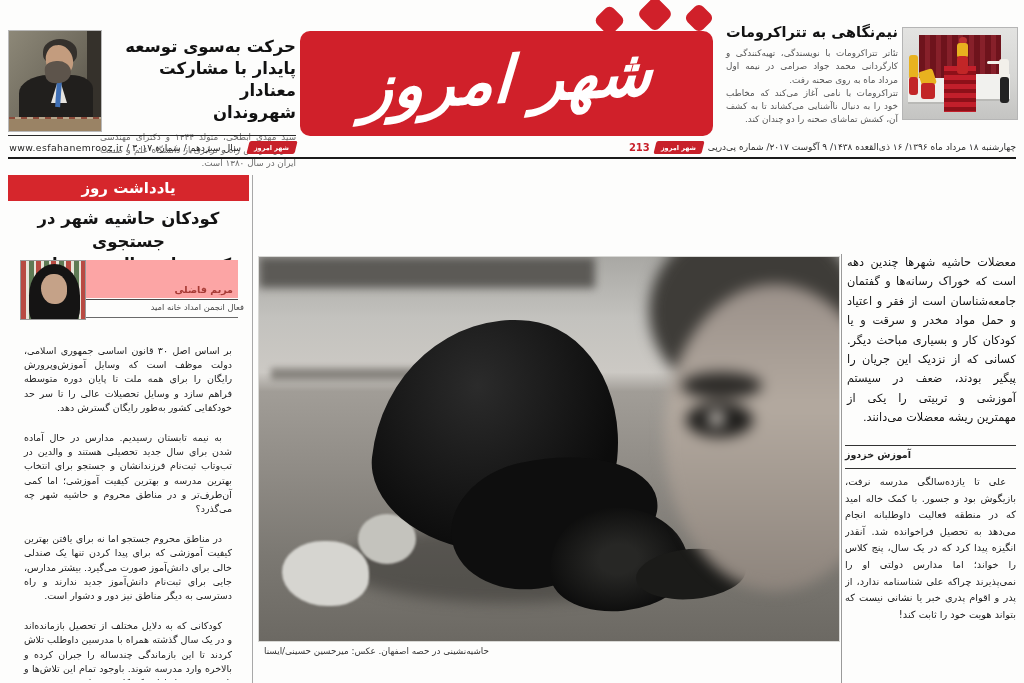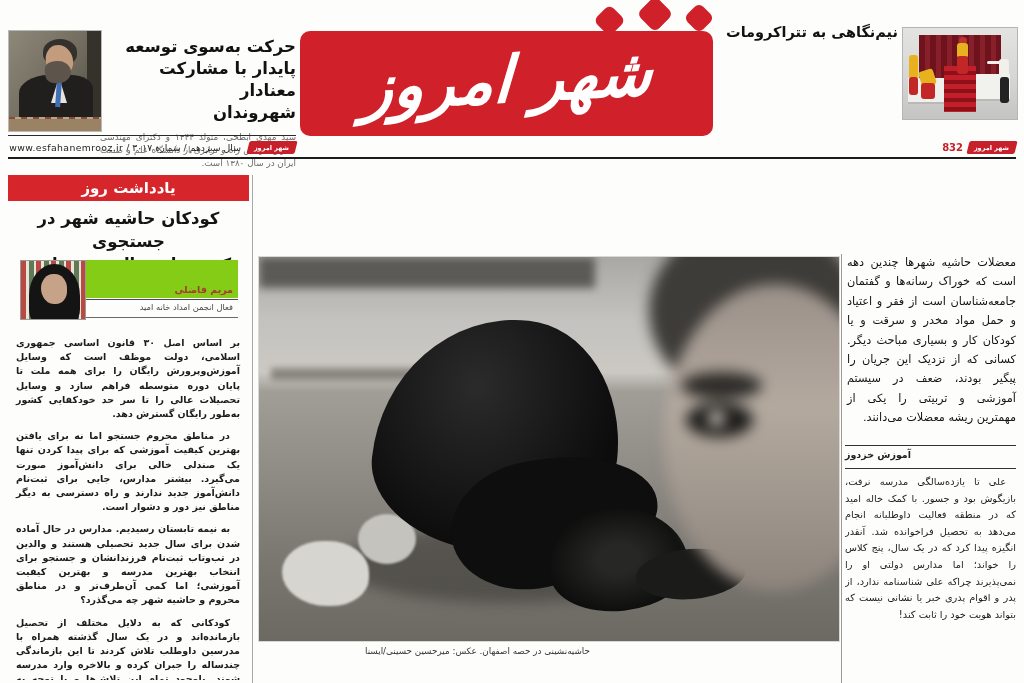--- a/index.html
+++ b/index.html
@@ -68,28 +68,28 @@
   
   .note-banner{left:8px;top:175px;width:241px;height:26px;background:#d6262c;color:#fff;
                display:flex;align-items:center;justify-content:center;font-size:15px;font-weight:bold;}
   .note-headline{left:8px;top:207px;width:241px;text-align:center;font-size:16.5px;font-weight:bold;
                  color:#141414;line-height:23px;white-space:pre-line;}
   .author-box{left:18px;top:258px;width:222px;height:62px;}
   .author-photo{position:absolute;left:2px;top:2px;width:64px;height:58px;border:1px solid #999;overflow:hidden;
       background:repeating-linear-gradient(90deg,#b84a42 0 5px,#e8e4da 5px 8px,#5f7a55 8px 13px,#e8e4da 13px 15px);}
   .a-hijab{position:absolute;left:12%;top:6%;width:80%;height:110%;background:#151414;border-radius:50% 50% 30% 30%;}
   .a-face{position:absolute;left:32%;top:22%;width:40%;height:52%;background:#c5a288;border-radius:50% 50% 45% 55%;}
-  .author-pink{position:absolute;left:68px;top:2px;width:152px;height:38px;background:#84cc16;}
+  .author-pink{position:absolute;left:68px;top:2px;width:152px;height:38px;background:#fca5a5;}
   .author-name{position:absolute;right:5px;bottom:3px;font-size:9.5px;font-weight:bold;color:#a63a35;}
   .author-line1{position:absolute;left:68px;top:41px;width:152px;height:1px;background:#4a4a4a;}
-  .author-role{position:absolute;left:68px;top:44px;width:147px;text-align:right;font-size:8.3px;color:#454545;}
+  .author-role{position:absolute;left:68px;top:44px;width:147px;text-align:right;font-size:8.3px;color:#454545;padding-left:11px;}
   .author-line2{position:absolute;left:68px;top:59px;width:152px;height:1px;background:#6a6a6a;}
   .note-body{left:8px;top:328px;width:240px;height:352px;overflow:hidden;font-size:9.5px;line-height:14.2px;
              color:#1c1c1c;text-align:justify;text-align-last:right;}
-  .note-body p{margin:8px;font-weight:bold;}
+  .note-body p{margin:16px;}
   .note-body p + p{text-indent:10px;}
 
   .div-left{left:252px;top:175px;width:1px;height:508px;background:#a8a8a8;}
   .div-right{left:841px;top:254px;width:1px;height:429px;background:#9a9a9a;}
 
   
   .lead-headline{left:258px;top:172px;width:758px;text-align:right;font-size:44px;font-weight:bold;color:#000;
                  line-height:78px;white-space:nowrap;letter-spacing:-1px;-webkit-text-stroke:1.2px #000;}
   .lead-photo{left:258px;top:256px;width:580px;height:384px;overflow:hidden;border:1px solid #d8d8d5;
       background:linear-gradient(180deg,#a9a8a4 0%,#c3c2be 16%,#ccc9c4 30%,#a19d97 35%,#908c86 55%,#7b7872 78%,#6c6963 100%);}
@@ -107,21 +107,21 @@
   .ph-bag{position:absolute;left:50%;top:65%;width:24%;height:27%;transform:rotate(-6deg);
       background:radial-gradient(#272725 20%,#0a0a0a 80%);border-radius:45% 55% 50% 50% / 60% 60% 40% 40%;}
   .ph-bundle{position:absolute;left:65%;top:76%;width:19%;height:13%;background:#1b1b19;transform:rotate(-5deg);border-radius:50%;}
   .ph-child{position:absolute;right:0;top:0;width:29%;height:100%;filter:blur(7px);}
   .c-hair{position:absolute;right:-12%;top:-10%;width:125%;height:48%;background:#3e3c38;border-radius:50%;}
   .c-face{position:absolute;right:-28%;top:7%;width:132%;height:80%;border-radius:50%;
       background:linear-gradient(180deg,#9a9089 0%,#b3a99f 40%,#8d847c 100%);}
   .c-brow{position:absolute;left:6%;top:30%;width:48%;height:7%;background:#2e2c29;border-radius:50%;}
   .c-eye{position:absolute;left:9%;top:38%;width:40%;height:9%;background:#1d1c1a;border-radius:50%;}
   .c-glint{position:absolute;left:22%;top:40%;width:10%;height:4%;background:#cfc9c2;border-radius:50%;}
-  .lead-caption{left:270px;top:646px;width:320px;font-size:8.8px;color:#333;text-align:right;}
+  .lead-caption{left:264px;top:646px;width:320px;font-size:8.8px;color:#333;text-align:left;}
 
   .lead-intro{left:847px;top:253px;width:169px;font-size:11.3px;line-height:19.4px;color:#141414;
               text-align:justify;text-align-last:right;}
   .byline-rule1{left:845px;top:445px;width:171px;height:1px;background:#333;}
   .byline{left:845px;top:449px;width:171px;font-size:9.5px;font-weight:bold;color:#222;text-align:left;}
   .byline-rule2{left:845px;top:468px;width:171px;height:1px;background:#333;}
   .lead-body{left:845px;top:474px;width:171px;height:209px;overflow:hidden;font-size:9.8px;line-height:16.6px;
              color:#1c1c1c;text-align:justify;text-align-last:right;}
   .lead-body p{margin:0;text-indent:10px;}
 </style>
@@ -151,20 +151,22 @@
 
   <div class="abs logo-box">
     <div class="logo-text">شهر امروز</div>
   </div>
   <div class="abs logo-dot dot1"></div>
   <div class="abs logo-dot dot2"></div>
   <div class="abs logo-dot dot3"></div>
 
   <div class="abs mast-right-text">
     <div class="mast-right-head">نیم‌نگاهی به تتراکرومات</div>
+    <div class="mast-right-body">تئاتر تتراکرومات با نویسندگی، تهیه‌کنندگی و کارگردانی محمد جواد صرامی در نیمه اول مرداد ماه به روی صحنه رفت.
+تتراکرومات با نامی آغاز می‌کند که مخاطب خود را به دنبال ناآشنایی می‌کشاند تا به کشف آن، کشش تماشای صحنه را دو چندان کند.</div>
   </div>
   <div class="abs theater">
     <div class="t-wall"></div>
     <div class="t-curtain"></div>
     <div class="t-plat-l"></div>
     <div class="t-plat-r"></div>
     <div class="t-stairs"></div>
     <div class="t-fig t-f1a"></div>
     <div class="t-fig t-f1b"></div>
     <div class="t-fig t-f2a"></div>
@@ -178,46 +180,47 @@
   </div>
 
   <div class="abs rule-left-top"></div>
   <div class="abs info-left">
     <div class="mini-logo">
       <span>شهر امروز</span>
     </div>
     <div class="info-left-text">سال سیزدهم / شماره ۳۰۱۷ / www.esfahanemrooz.ir</div>
   </div>
   <div class="abs info-right">
+    <div class="date-text">چهارشنبه ۱۸ مرداد ماه ۱۳۹۶/ ۱۶ ذی‌القعده ۱۴۳۸/ ۹ آگوست ۲۰۱۷/ شماره پی‌درپی</div>
     <div class="mini-logo">
       <span>شهر امروز</span>
     </div>
-    <div class="issue-serial">832</div>
+    <div class="issue-serial">213</div>
   </div>
   <div class="abs rule-main"></div>
 
   <div class="abs note-headline">کودکان حاشیه شهر در جستجوی
 یک صندلی خالی در مدارس</div>
   <div class="abs note-banner">یادداشت روز</div>
   <div class="abs author-box">
     <div class="author-photo">
       <div class="a-hijab"></div>
       <div class="a-face"></div>
     </div>
     <div class="author-pink">
       <div class="author-name">مریم فاضلی</div>
     </div>
     <div class="author-line1"></div>
     <div class="author-role">فعال انجمن امداد خانه امید</div>
     <div class="author-line2"></div>
   </div>
   <div class="abs note-body">
       <p>بر اساس اصل ۳۰ قانون اساسی جمهوری اسلامی، دولت موظف است که وسایل آموزش‌وپرورش رایگان را برای همه ملت تا پایان دوره متوسطه فراهم سازد و وسایل تحصیلات عالی را تا سر حد خودکفایی کشور به‌طور رایگان گسترش دهد.</p>
+      <p>به نیمه تابستان رسیدیم. مدارس در حال آماده شدن برای سال جدید تحصیلی هستند و والدین در تب‌وتاب ثبت‌نام فرزندانشان و جستجو برای انتخاب بهترین مدرسه و بهترین کیفیت آموزشی؛ اما کمی آن‌طرف‌تر و در مناطق محروم و حاشیه شهر چه می‌گذرد؟</p>
       <p>در مناطق محروم جستجو اما نه برای یافتن بهترین کیفیت آموزشی که برای پیدا کردن تنها یک صندلی خالی برای دانش‌آموز صورت می‌گیرد. بیشتر مدارس، جایی برای ثبت‌نام دانش‌آموز جدید ندارند و راه دسترسی به دیگر مناطق نیز دور و دشوار است.</p>
-      <p>به نیمه تابستان رسیدیم. مدارس در حال آماده شدن برای سال جدید تحصیلی هستند و والدین در تب‌وتاب ثبت‌نام فرزندانشان و جستجو برای انتخاب بهترین مدرسه و بهترین کیفیت آموزشی؛ اما کمی آن‌طرف‌تر و در مناطق محروم و حاشیه شهر چه می‌گذرد؟</p>
       <p>کودکانی که به دلایل مختلف از تحصیل بازمانده‌اند و در یک سال گذشته همراه با مدرسین داوطلب تلاش کردند تا این بازماندگی چندساله را جبران کرده و بالاخره وارد مدرسه شوند. باوجود تمام این تلاش‌ها و با توجه به شرایط این کودکان، شرط ورود به مدرسه یافتن جای خالی در مدارس محله است.</p>
     </div>
 
   <div class="abs div-left"></div>
   <div class="abs div-right"></div>
 
 
   <div class="abs lead-photo">
     <div class="ph-topband"></div>
     <div class="ph-horizon"></div>

